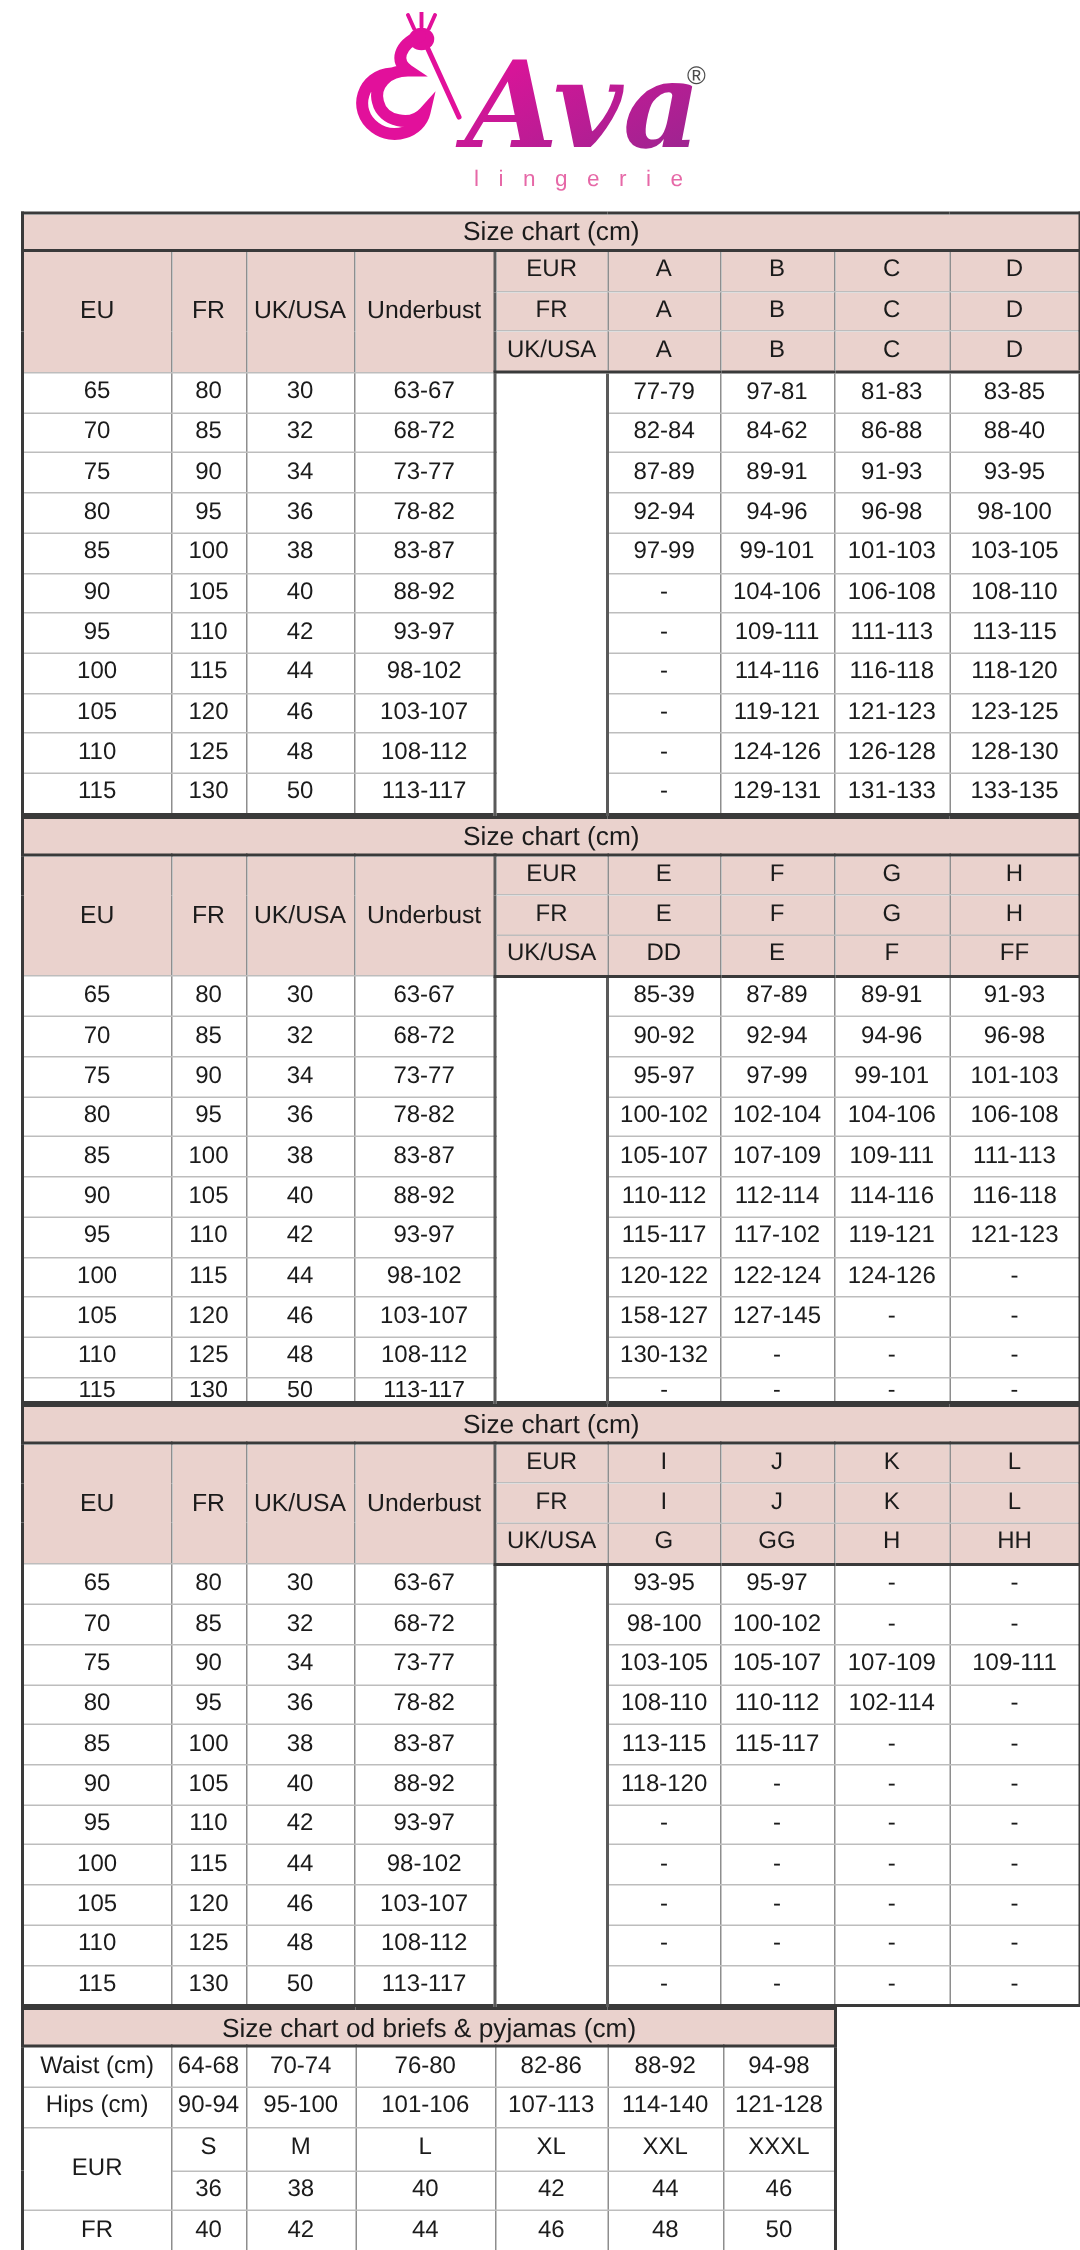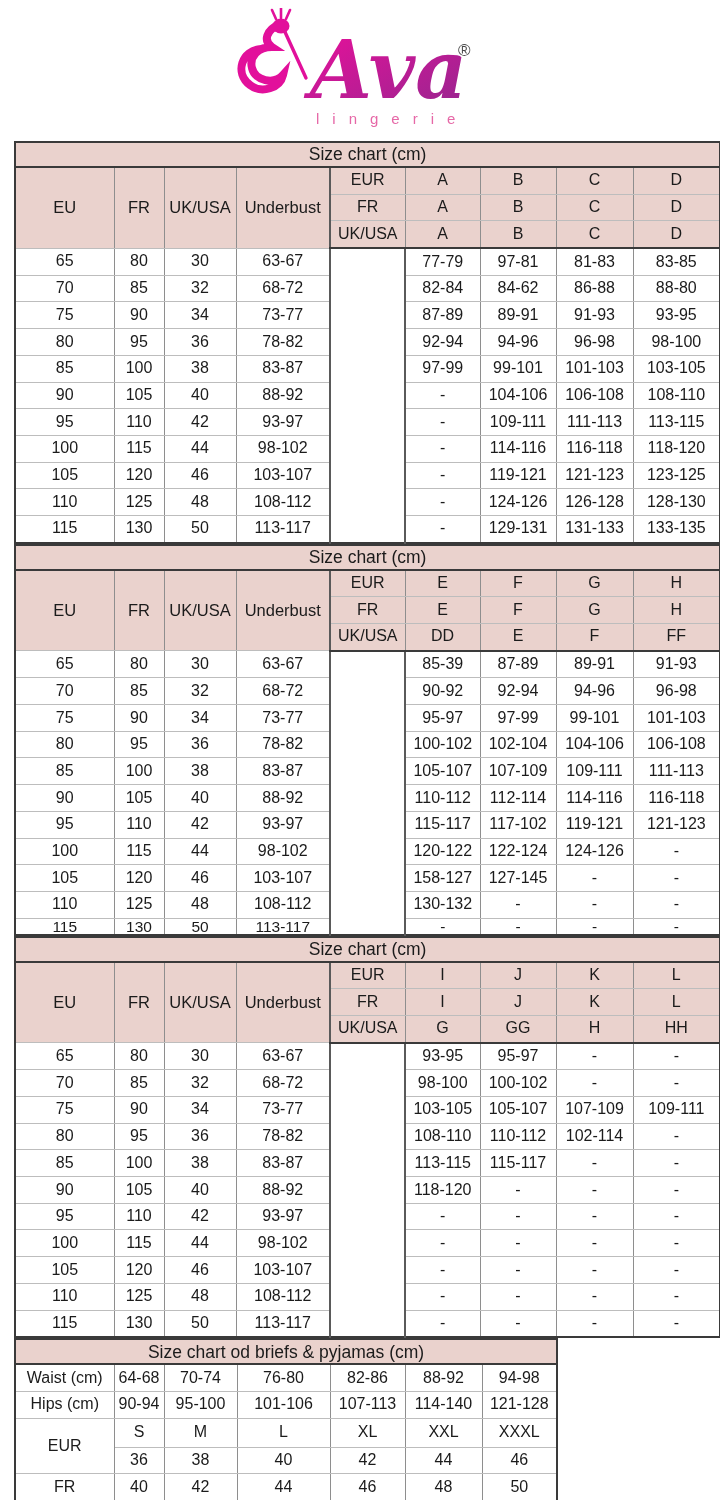--- a/index.html
+++ b/index.html
@@ -130,21 +130,21 @@
             <td>83-85</td>
           </tr>
           <tr>
             <td>70</td>
             <td>85</td>
             <td>32</td>
             <td>68-72</td>
             <td>82-84</td>
             <td>84-62</td>
             <td>86-88</td>
-            <td>88-80</td>
+            <td>88-40</td>
           </tr>
           <tr>
             <td>75</td>
             <td>90</td>
             <td>34</td>
             <td>73-77</td>
             <td>87-89</td>
             <td>89-91</td>
             <td>91-93</td>
             <td>93-95</td>

